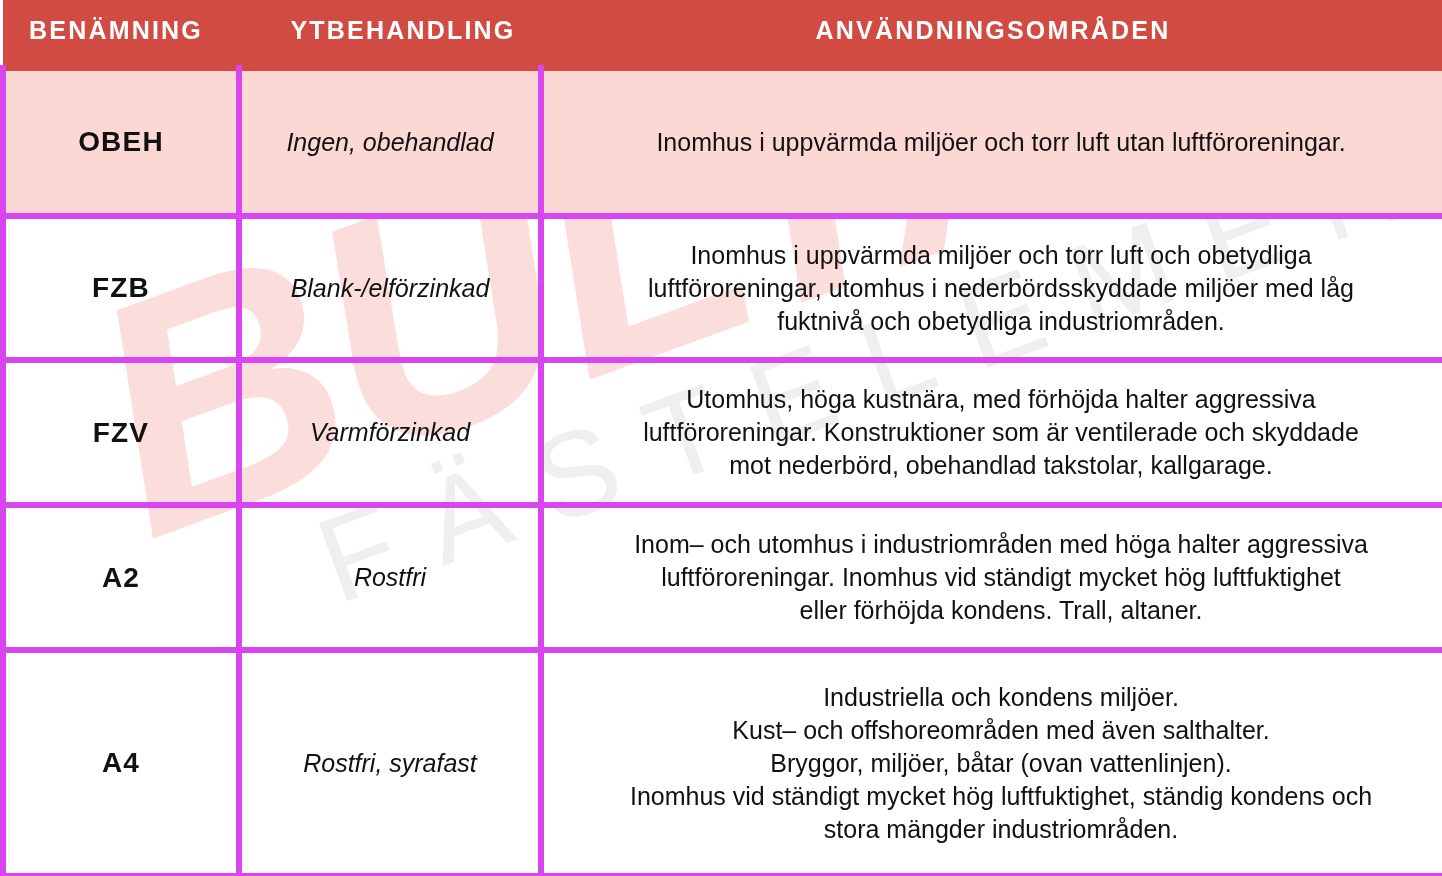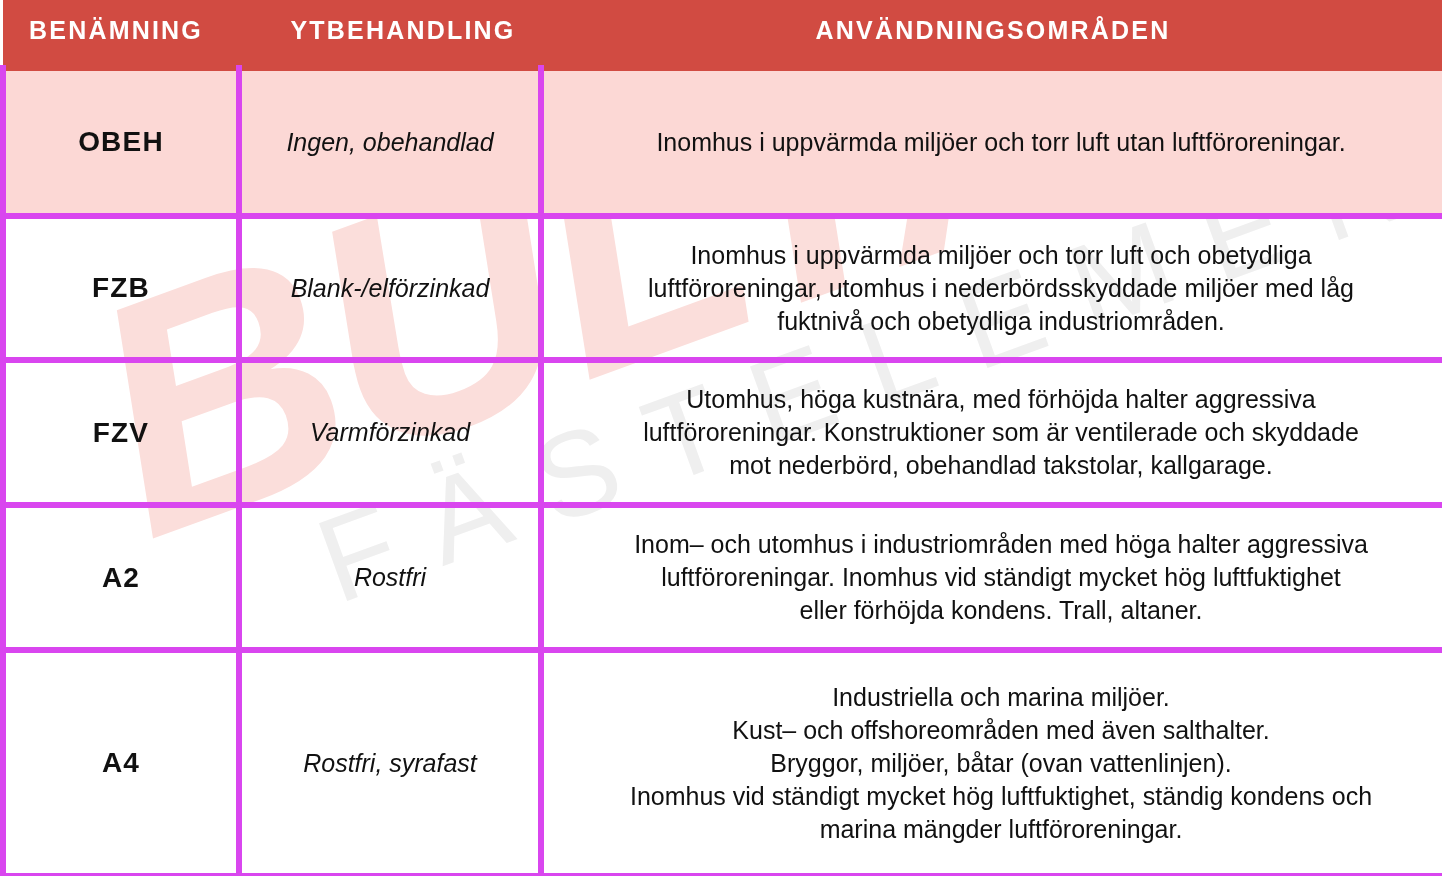--- a/index.html
+++ b/index.html
@@ -203,24 +203,24 @@
             <td class="col-usage">
               <span class="line">Inom– och utomhus i industriområden med höga halter aggressiva</span>
               <span class="line">luftföroreningar. Inomhus vid ständigt mycket hög luftfuktighet</span>
               <span class="line">eller förhöjda kondens. Trall, altaner.</span>
             </td>
           </tr>
           <tr class="r-a4">
             <td class="col-code">A4</td>
             <td class="col-finish">Rostfri, syrafast</td>
             <td class="col-usage">
-              <span class="line">Industriella och marina miljöer.</span>
+              <span class="line">Industriella och kondens miljöer.</span>
               <span class="line">Kust– och offshoreområden med även salthalter.</span>
               <span class="line">Bryggor, miljöer, båtar (ovan vattenlinjen).</span>
               <span class="line">Inomhus vid ständigt mycket hög luftfuktighet, ständig kondens och</span>
-              <span class="line">marina mängder luftföroreningar.</span>
+              <span class="line">stora mängder industriområden.</span>
             </td>
           </tr>
         </tbody>
     </table>
   </div>
 
 </div>
 
 </body></html>

